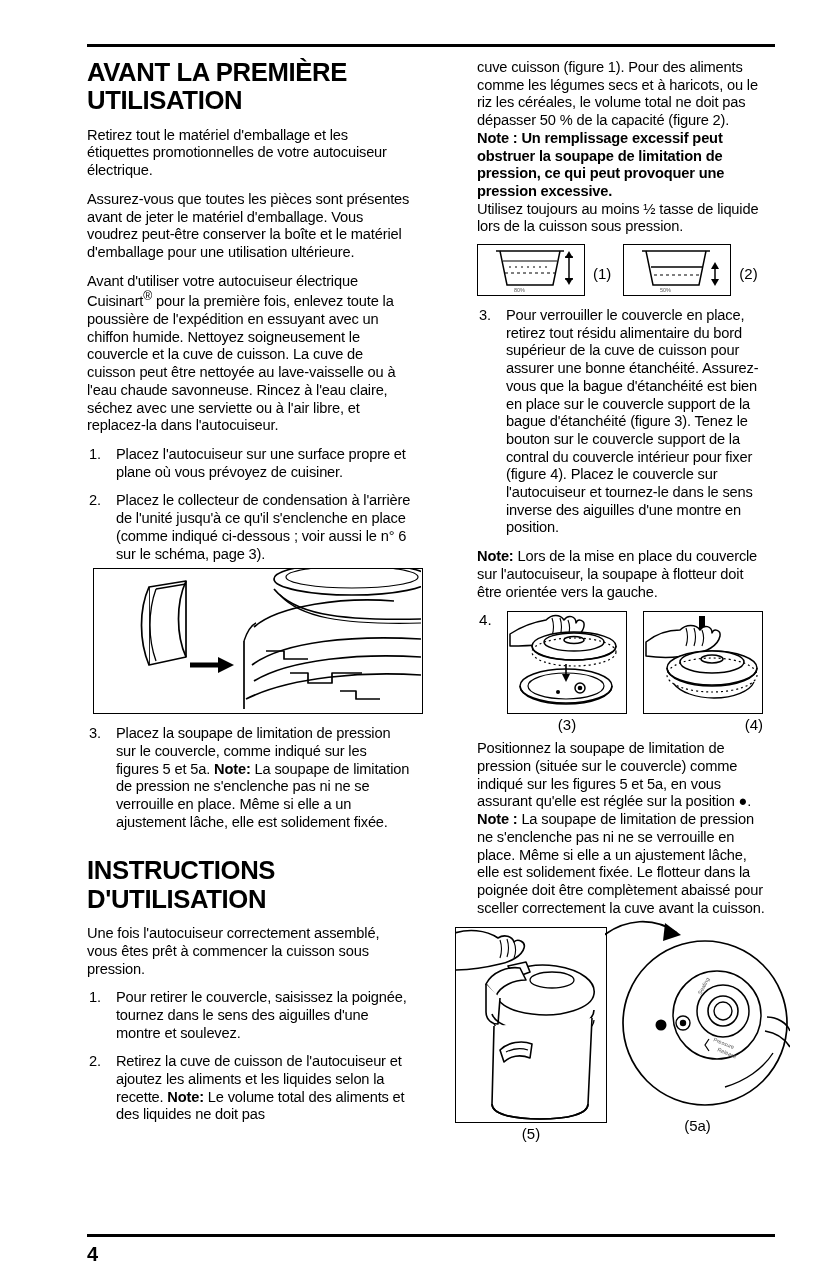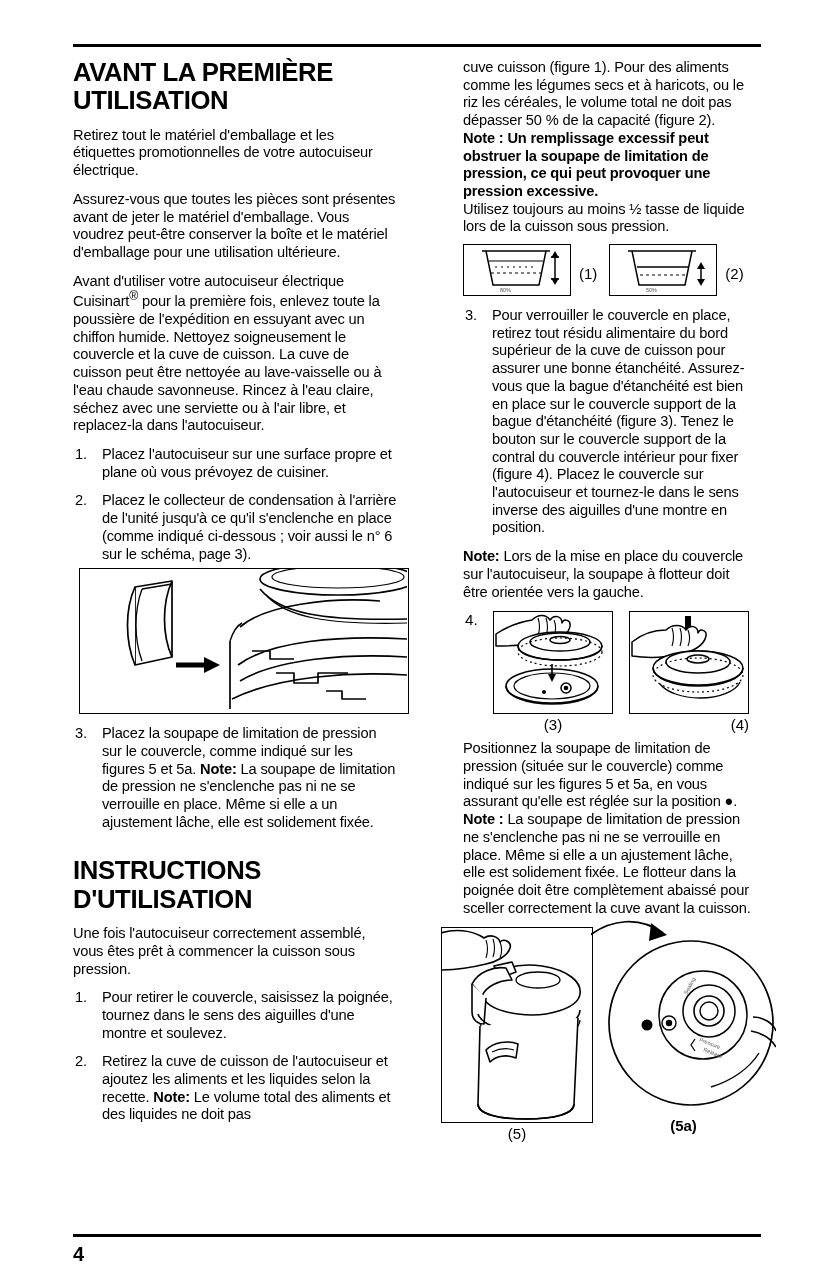--- a/index.html
+++ b/index.html
@@ -1,17 +1,17 @@
 <!DOCTYPE html>
 <html><head>
 <meta charset="utf-8">
 <style>
   html,body{margin:0;padding:0;background:#ffffff;}
   body{width:832px;height:1286px;font-family:"Liberation Sans",sans-serif;color:#000;position:relative;overflow:hidden;}
-  .page{position:absolute;left:1px;top:0;width:687px;height:1286px;}
+  .page{position:absolute;left:15px;top:0;width:687px;height:1286px;}
   .rule-top{position:absolute;left:72px;top:44px;width:688px;height:3px;background:#000;}
   .rule-bottom{position:absolute;left:72px;top:1234px;width:688px;height:3px;background:#000;}
   .pageno{position:absolute;left:72px;top:1243px;font-size:20px;font-weight:700;letter-spacing:.2px;}
   .col{position:absolute;top:58px;}
   .col-left{left:72px;width:338px;}
   .col-right{left:462px;width:300px;}
   h1.head{
     font-family:"Liberation Sans",sans-serif;
     font-weight:700;font-size:26.5px;line-height:1.07;
     margin:0 0 11px 0;letter-spacing:-0.4px;text-transform:uppercase;
@@ -300,21 +300,21 @@
           </g>
           <g fill="#000" stroke="none">
             <text class="smalllbl" transform="translate(96,84) rotate(-62)">Sealing</text>
             <text class="smalllbl" transform="translate(108,130) rotate(22)">Pressure</text>
             <text class="smalllbl" transform="translate(112,140) rotate(22)">Release</text>
           </g>
           <g fill="none" stroke="#000" stroke-width="1.2">
             <path d="M104 128 L100 134 L104 140"></path>
           </g>
         </svg>
-        <div class="cap-under" style="width:185px;text-align:center;margin-top:-4px;font-weight:bold;">(5a)</div>
+        <div class="cap-under" style="width:185px;text-align:center;margin-top:-4px;">(5a)</div>
       </div>
     </div>
 
   </div>
 
   <div class="rule-bottom"></div>
   <div class="pageno">4</div>
 
 </div>
 

